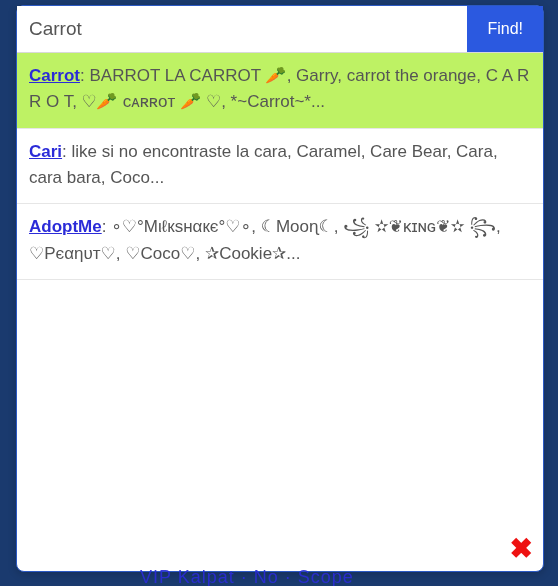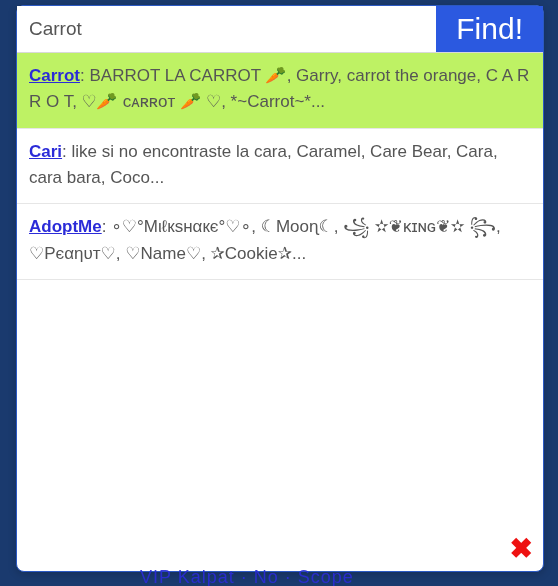--- a/index.html
+++ b/index.html
@@ -1,39 +1,39 @@
 <!DOCTYPE html>
 <html><head>
 <meta charset="utf-8">
 <style>
   *{box-sizing:border-box;margin:0;padding:0}
   body{font-family:Arial,Helvetica,sans-serif;background:#1a3a6e;width:558px;height:586px;overflow:hidden;position:relative}
   .panel{position:absolute;left:16px;top:5px;right:14px;bottom:14px;background:#fff;border:1px solid #2b59c3;border-radius:8px;display:flex;flex-direction:column;box-shadow:0 2px 8px rgba(0,0,0,.2)}
   .searchbar{display:flex;align-items:stretch;border-bottom:1px solid #d9d9d9}
   .searchbar input{flex:1;border:none;outline:none;font-size:19px;color:#555;padding:12px 12px}
-  .find-btn{background:#2b59e0;color:#fff;border:none;font-size:30px;font-weight:400;padding:0 20px;cursor:pointer}
+  .find-btn{background:#2b59e0;color:#fff;border:none;font-size:16px;font-weight:400;padding:0 20px;cursor:pointer}
   .results{flex:1;overflow:auto}
   .item{padding:10px 12px 12px;border-bottom:1px solid #e6e6e6;font-size:17px;line-height:1.55;color:#555}
   .item.hl{background:#bef264}
   .term{color:#2b2bd8;font-weight:700;text-decoration:underline;cursor:pointer}
   .close{position:absolute;right:10px;bottom:6px;color:#e11;font-size:28px;font-weight:900;cursor:pointer;font-family:Arial}
   .footer-ghost{position:absolute;left:140px;bottom:-2px;color:#2b2bd8;font-size:18px;letter-spacing:1px;white-space:nowrap;opacity:.9}
 </style>
 </head>
 <body>
 
 <div class="panel">
 
   <div class="searchbar">
     <input type="text" value="Carrot" style="">
     <button class="find-btn">Find!</button>
   </div>
 
   <div class="results" id="results">
       <div class="item hl"><a class="term">Carrot</a><span>: BARROT LA CARROT 🥕,  Garry,  carrot the orange,  C A R R O T,  ♡🥕 ᴄᴀʀʀᴏᴛ 🥕 ♡,  *~Carrot~*...</span></div>
       <div class="item"><a class="term">Cari</a><span>: like si no encontraste la cara,  Caramel,  Care Bear,  Cara,  cara bara,  Coco...</span></div>
-      <div class="item"><a class="term">AdoptMe</a><span>: ∘♡°Mιℓкѕнαкє°♡∘,  ☾Mooɳ☾,  ꧁ ✫❦ᴋɪɴɢ❦✫ ꧂,  ♡Pєαηυт♡,  ♡Name♡,  ✰Cookie✰...</span></div>
+      <div class="item"><a class="term">AdoptMe</a><span>: ∘♡°Mιℓкѕнαкє°♡∘,  ☾Mooɳ☾,  ꧁ ✫❦ᴋɪɴɢ❦✫ ꧂,  ♡Pєαηυт♡,  ♡Coco♡,  ✰Cookie✰...</span></div>
     </div>
 
   <span class="close">✖</span>
 </div>
 
 <div class="footer-ghost">VIP Kalpat · No · Scope</div>
 
 </body></html>

